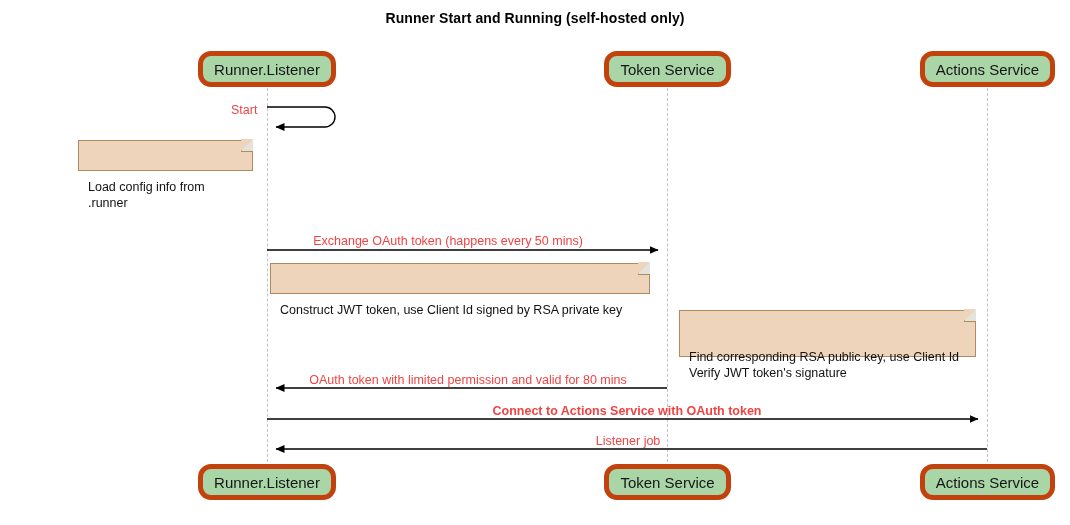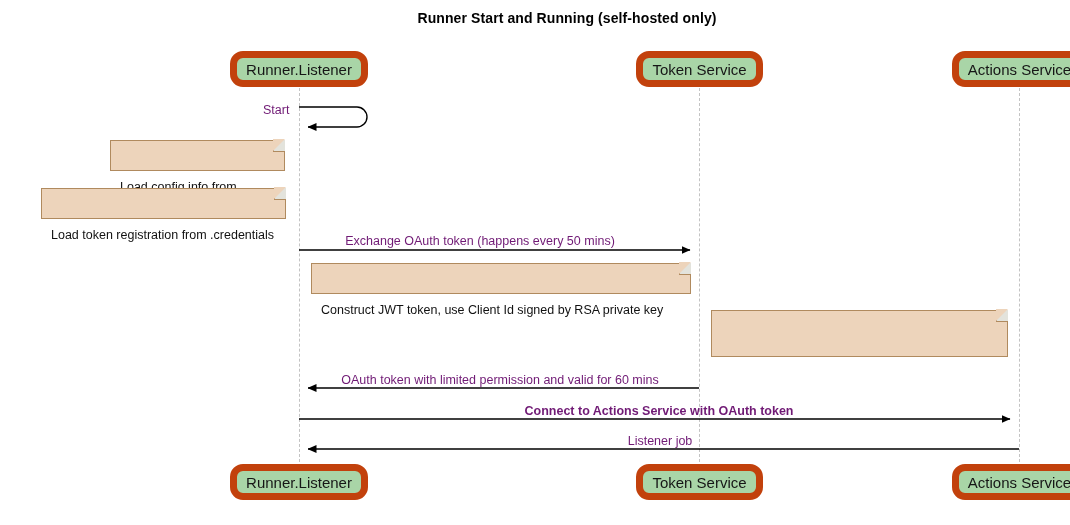--- a/index.html
+++ b/index.html
@@ -13,54 +13,53 @@
     position: relative;
     font-family: "Liberation Sans", sans-serif;
     color: #000000;
     overflow: hidden;
   }
   #diagram {
     position: absolute;
     inset: 0;
     width: 886px;
     height: 525px;
-    margin-left: 32px;
   }
   .title {
     position: absolute;
     left: 0;
     top: 10px;
     width: 1070px;
     text-align: center;
     font-size: 14px;
     font-weight: bold;
     letter-spacing: 0.1px;
   }
   .participant {
     position: absolute;
     box-sizing: border-box;
     background: #a9d5a7;
-    border: 7px solid #c2410c;
+    border: 5px solid #c2410c;
     border-radius: 13px;
     display: flex;
     align-items: center;
     justify-content: center;
     font-size: 15px;
     color: #161616;
     height: 36px;
   }
   .lifeline {
     position: absolute;
     width: 0;
     border-left: 1px dashed #c3c3c3;
   }
   .msg-label {
     position: absolute;
     font-size: 12.5px;
-    color: #701a75;
+    color: #ef4444;
     white-space: nowrap;
     transform: translateX(-50%);
   }
   .msg-label.left-anchor {
     transform: none;
   }
   .note {
     position: absolute;
     box-sizing: border-box;
     background: #edd4bb;
@@ -148,38 +147,36 @@
 
     <g>
       <line x1="987" y1="449" x2="276" y2="449" stroke="#000000" stroke-width="1.4" marker-end="url(#arrowhead)"></line>
     </g>
   </svg>
 
   <div class="msg-label left-anchor" style="left:231px; top:103px;">Start</div>
 
   <div class="msg-label" style="left:448px; top:234px;">Exchange OAuth token (happens every 50 mins)</div>
 
-  <div class="msg-label" style="left:468px; top:373px;">OAuth token with limited permission and valid for 60 mins</div>
+  <div class="msg-label" style="left:468px; top:373px;">OAuth token with limited permission and valid for 80 mins</div>
 
   <div class="msg-label" style="left:627px; top:404px;font-weight:bold;">Connect to Actions Service with OAuth token</div>
 
   <div class="msg-label" style="left:628px; top:434px;">Listener job</div>
 
   <div class="note" style="left:78px; top:140px; width:175px; height:31px;">
     <span class="fold"></span>
     <span>Load config info from .runner</span>
   </div>
 
-  <div class="note" style="left:9px; top:188px; width:245px; height:31px;">
-    <span class="fold"></span>
-    <span>Load token registration from .credentials</span>
-  </div>
 
-  <div class="note" style="left:279px; top:263px; width:380px; height:31px;">
+  <div class="note" style="left:270px; top:263px; width:380px; height:31px;">
     <span class="fold"></span>
     <span>Construct JWT token, use Client Id signed by RSA private key</span>
   </div>
 
   <div class="note" style="left:679px; top:310px; width:297px; height:47px;">
     <span class="fold"></span>
+    <span>Find corresponding RSA public key, use Client Id
+Verify JWT token's signature</span>
   </div>
 
 </div>
 
 </body></html>

